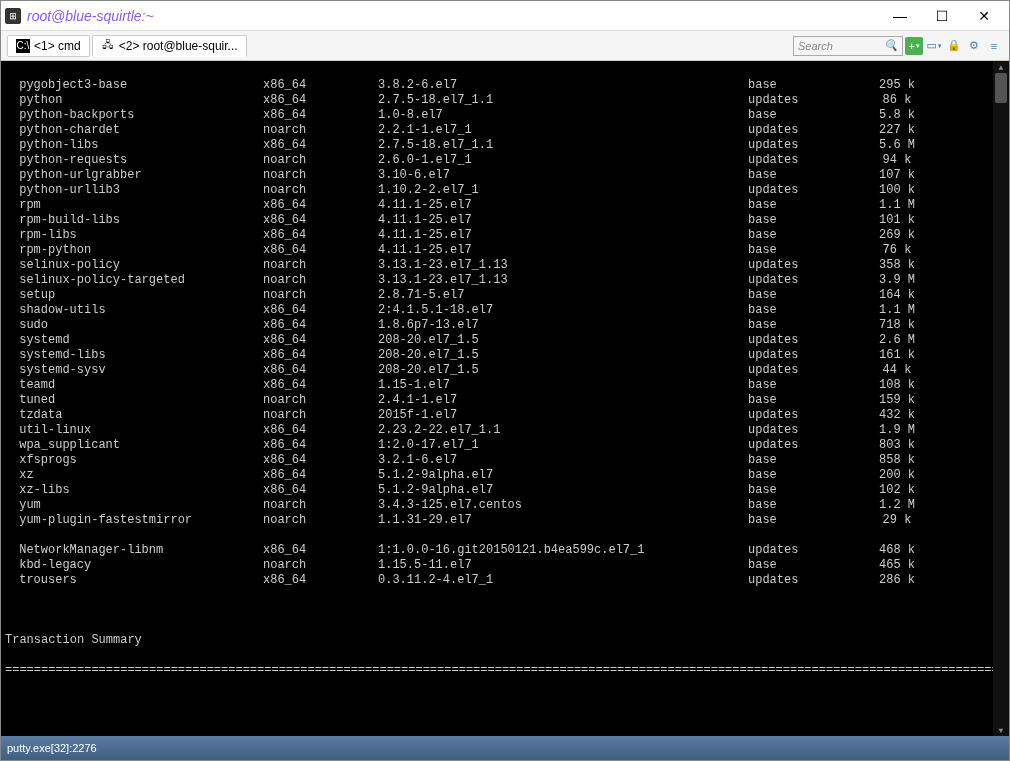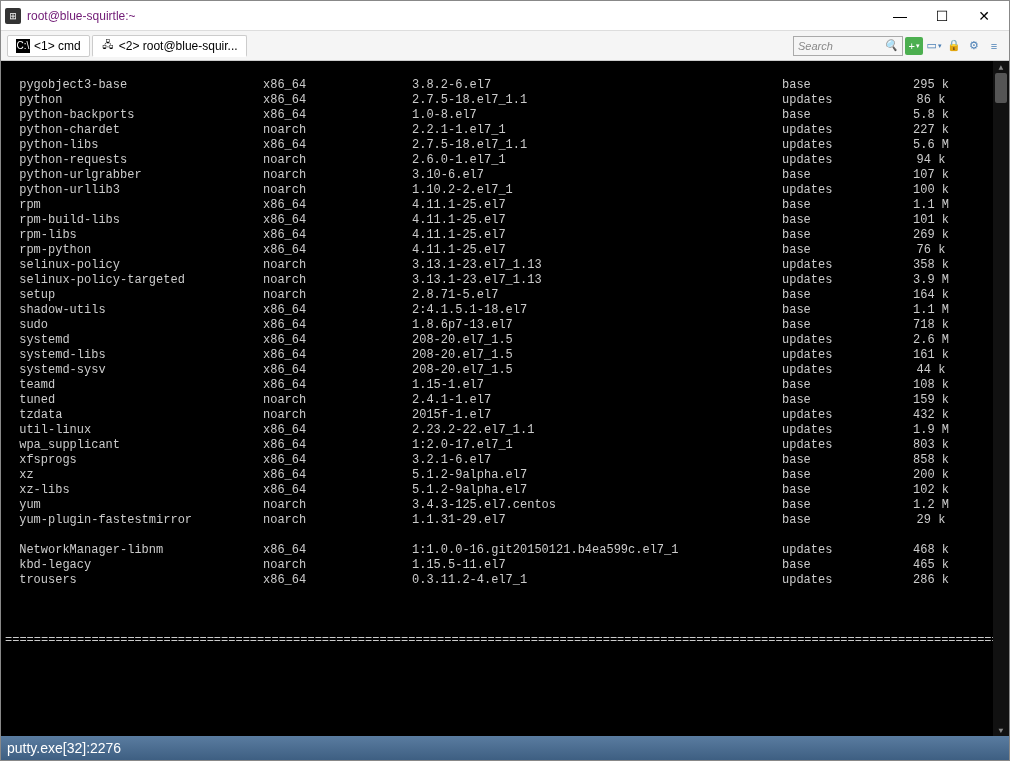--- a/index.html
+++ b/index.html
@@ -1,48 +1,48 @@
 <!DOCTYPE html>
 <html><head>
 <meta charset="utf-8">
 <style>
 * { margin: 0; padding: 0; box-sizing: border-box; }
 body { font-family: "Segoe UI", sans-serif; font-size: 12px; background: #fff; width: 1010px; height: 761px; overflow: hidden; display: flex; flex-direction: column; border: 1px solid #888; }
 .titlebar { height: 30px; background: #fff; display: flex; align-items: center; padding: 0 4px; border-bottom: 1px solid #ddd; }
 .titlebar .app-icon { width: 16px; height: 16px; background: #333; margin-right: 6px; display: flex; align-items: center; justify-content: center; color: #fff; font-size: 9px; border-radius: 2px; }
-.titlebar .title { flex: 1; font-size: 12px; color: #701a75; }
+.titlebar .title { flex: 1; font-size: 14px; color: #8b5cf6; font-style: italic; }
 .titlebar .win-btns { display: flex; }
 .titlebar .win-btn { width: 42px; height: 28px; display: flex; align-items: center; justify-content: center; font-size: 14px; cursor: pointer; }
 
 .tabbar { height: 30px; background: #f5f5f5; display: flex; align-items: center; padding: 0 6px; border-bottom: 1px solid #ccc; gap: 2px; }
 .tab { display: flex; align-items: center; padding: 3px 8px; border: 1px solid #ccc; background: #fff; font-size: 12px; gap: 4px; cursor: pointer; border-radius: 2px; }
 .tab.active { background: #fff; border-bottom: 1px solid #fff; }
 .tab-icon { width: 14px; height: 14px; display: inline-flex; align-items: center; justify-content: center; font-size: 10px; }
 .tab-icon.cmd { background: #000; color: #fff; }
 .tabbar .spacer { flex: 1; }
 .search-box { width: 110px; height: 20px; border: 1px solid #aaa; padding: 6px 4px; font-size: 11px; font-style: italic; color: #888; display: flex; align-items: center; justify-content: space-between; }
 .toolbar-btn { width: 18px; height: 18px; display: flex; align-items: center; justify-content: center; font-size: 11px; cursor: pointer; }
 .toolbar-btn.plus { background: #4caf50; color: #fff; border-radius: 2px; }
 .toolbar-btn .dd { font-size: 7px; margin-left: 1px; }
 
 .terminal { flex: 1; background: #000; color: #ccc; font-family: "Consolas", "Courier New", monospace; font-size: 12px; line-height: 15px; padding: 2px 0 2px 4px; overflow: hidden; position: relative; white-space: pre; }
 .terminal .row { display: flex; }
 .terminal .c-name { width: 258px; }
 .terminal .c-arch { width: 115px; }
-.terminal .c-ver { width: 370px; margin-left: 34px; }
+.terminal .c-ver { width: 370px; }
 .terminal .c-repo { width: 125px; }
 .terminal .c-size { width: 52px; text-align: center; padding-right:4px;}
 .terminal .indent { padding-left: 7px; }
 .terminal-scrollbar { position: absolute; right: 0; top: 0; bottom: 0; width: 16px; background: #111; }
 .terminal-scrollbar .thumb { position: absolute; left: 2px; right: 2px; top: 12px; height: 30px; background: #555; border-radius: 2px;}
 .terminal-scrollbar .arrow { position: absolute; left: 0; right: 0; height: 12px; color: #888; display:flex; align-items:center; justify-content:center; font-size:8px;}
 .terminal-scrollbar .arrow.up { top: 0; }
 .terminal-scrollbar .arrow.down { bottom: 0; }
 
-.statusbar { height: 20px; background: linear-gradient(#5a7ca0,#3e5f82); color: #fff; font-size: 14px; display: flex; align-items: center; padding: 12px 6px; gap: 10px; }
+.statusbar { height: 20px; background: linear-gradient(#5a7ca0,#3e5f82); color: #fff; font-size: 11px; display: flex; align-items: center; padding: 12px 6px; gap: 10px; }
 .statusbar .sb-left { flex: 1; }
 .statusbar .sb-item { padding: 0 4px; }
 </style>
 </head>
 <body>
 
 <div class="titlebar">
   <div class="app-icon">⊞</div>
   <div class="title">root@blue-squirtle:~</div>
   <div class="win-btns">
@@ -70,20 +70,21 @@
   <div class="toolbar-btn" style="color:#4a7fb5">▭<span class="dd">▾</span></div>
   <div class="toolbar-btn" style="color:#d4a832">🔒</div>
   <div class="toolbar-btn" style="color:#4a7fb5">⚙</div>
   <div class="toolbar-btn" style="color:#4a7fb5">≡</div>
 </div>
 
 <div class="terminal">
 <div id="pkg-rows"><div class="row"><span class="c-name indent"> pygobject3-base</span><span class="c-arch">x86_64</span><span class="c-ver">3.8.2-6.el7</span><span class="c-repo">base</span><span class="c-size">295 k</span></div><div class="row"><span class="c-name indent"> python</span><span class="c-arch">x86_64</span><span class="c-ver">2.7.5-18.el7_1.1</span><span class="c-repo">updates</span><span class="c-size">86 k</span></div><div class="row"><span class="c-name indent"> python-backports</span><span class="c-arch">x86_64</span><span class="c-ver">1.0-8.el7</span><span class="c-repo">base</span><span class="c-size">5.8 k</span></div><div class="row"><span class="c-name indent"> python-chardet</span><span class="c-arch">noarch</span><span class="c-ver">2.2.1-1.el7_1</span><span class="c-repo">updates</span><span class="c-size">227 k</span></div><div class="row"><span class="c-name indent"> python-libs</span><span class="c-arch">x86_64</span><span class="c-ver">2.7.5-18.el7_1.1</span><span class="c-repo">updates</span><span class="c-size">5.6 M</span></div><div class="row"><span class="c-name indent"> python-requests</span><span class="c-arch">noarch</span><span class="c-ver">2.6.0-1.el7_1</span><span class="c-repo">updates</span><span class="c-size">94 k</span></div><div class="row"><span class="c-name indent"> python-urlgrabber</span><span class="c-arch">noarch</span><span class="c-ver">3.10-6.el7</span><span class="c-repo">base</span><span class="c-size">107 k</span></div><div class="row"><span class="c-name indent"> python-urllib3</span><span class="c-arch">noarch</span><span class="c-ver">1.10.2-2.el7_1</span><span class="c-repo">updates</span><span class="c-size">100 k</span></div><div class="row"><span class="c-name indent"> rpm</span><span class="c-arch">x86_64</span><span class="c-ver">4.11.1-25.el7</span><span class="c-repo">base</span><span class="c-size">1.1 M</span></div><div class="row"><span class="c-name indent"> rpm-build-libs</span><span class="c-arch">x86_64</span><span class="c-ver">4.11.1-25.el7</span><span class="c-repo">base</span><span class="c-size">101 k</span></div><div class="row"><span class="c-name indent"> rpm-libs</span><span class="c-arch">x86_64</span><span class="c-ver">4.11.1-25.el7</span><span class="c-repo">base</span><span class="c-size">269 k</span></div><div class="row"><span class="c-name indent"> rpm-python</span><span class="c-arch">x86_64</span><span class="c-ver">4.11.1-25.el7</span><span class="c-repo">base</span><span class="c-size">76 k</span></div><div class="row"><span class="c-name indent"> selinux-policy</span><span class="c-arch">noarch</span><span class="c-ver">3.13.1-23.el7_1.13</span><span class="c-repo">updates</span><span class="c-size">358 k</span></div><div class="row"><span class="c-name indent"> selinux-policy-targeted</span><span class="c-arch">noarch</span><span class="c-ver">3.13.1-23.el7_1.13</span><span class="c-repo">updates</span><span class="c-size">3.9 M</span></div><div class="row"><span class="c-name indent"> setup</span><span class="c-arch">noarch</span><span class="c-ver">2.8.71-5.el7</span><span class="c-repo">base</span><span class="c-size">164 k</span></div><div class="row"><span class="c-name indent"> shadow-utils</span><span class="c-arch">x86_64</span><span class="c-ver">2:4.1.5.1-18.el7</span><span class="c-repo">base</span><span class="c-size">1.1 M</span></div><div class="row"><span class="c-name indent"> sudo</span><span class="c-arch">x86_64</span><span class="c-ver">1.8.6p7-13.el7</span><span class="c-repo">base</span><span class="c-size">718 k</span></div><div class="row"><span class="c-name indent"> systemd</span><span class="c-arch">x86_64</span><span class="c-ver">208-20.el7_1.5</span><span class="c-repo">updates</span><span class="c-size">2.6 M</span></div><div class="row"><span class="c-name indent"> systemd-libs</span><span class="c-arch">x86_64</span><span class="c-ver">208-20.el7_1.5</span><span class="c-repo">updates</span><span class="c-size">161 k</span></div><div class="row"><span class="c-name indent"> systemd-sysv</span><span class="c-arch">x86_64</span><span class="c-ver">208-20.el7_1.5</span><span class="c-repo">updates</span><span class="c-size">44 k</span></div><div class="row"><span class="c-name indent"> teamd</span><span class="c-arch">x86_64</span><span class="c-ver">1.15-1.el7</span><span class="c-repo">base</span><span class="c-size">108 k</span></div><div class="row"><span class="c-name indent"> tuned</span><span class="c-arch">noarch</span><span class="c-ver">2.4.1-1.el7</span><span class="c-repo">base</span><span class="c-size">159 k</span></div><div class="row"><span class="c-name indent"> tzdata</span><span class="c-arch">noarch</span><span class="c-ver">2015f-1.el7</span><span class="c-repo">updates</span><span class="c-size">432 k</span></div><div class="row"><span class="c-name indent"> util-linux</span><span class="c-arch">x86_64</span><span class="c-ver">2.23.2-22.el7_1.1</span><span class="c-repo">updates</span><span class="c-size">1.9 M</span></div><div class="row"><span class="c-name indent"> wpa_supplicant</span><span class="c-arch">x86_64</span><span class="c-ver">1:2.0-17.el7_1</span><span class="c-repo">updates</span><span class="c-size">803 k</span></div><div class="row"><span class="c-name indent"> xfsprogs</span><span class="c-arch">x86_64</span><span class="c-ver">3.2.1-6.el7</span><span class="c-repo">base</span><span class="c-size">858 k</span></div><div class="row"><span class="c-name indent"> xz</span><span class="c-arch">x86_64</span><span class="c-ver">5.1.2-9alpha.el7</span><span class="c-repo">base</span><span class="c-size">200 k</span></div><div class="row"><span class="c-name indent"> xz-libs</span><span class="c-arch">x86_64</span><span class="c-ver">5.1.2-9alpha.el7</span><span class="c-repo">base</span><span class="c-size">102 k</span></div><div class="row"><span class="c-name indent"> yum</span><span class="c-arch">noarch</span><span class="c-ver">3.4.3-125.el7.centos</span><span class="c-repo">base</span><span class="c-size">1.2 M</span></div><div class="row"><span class="c-name indent"> yum-plugin-fastestmirror</span><span class="c-arch">noarch</span><span class="c-ver">1.1.31-29.el7</span><span class="c-repo">base</span><span class="c-size">29 k</span></div></div>
 <div id="dep-rows"><div class="row"><span class="c-name indent"> NetworkManager-libnm</span><span class="c-arch">x86_64</span><span class="c-ver">1:1.0.0-16.git20150121.b4ea599c.el7_1</span><span class="c-repo">updates</span><span class="c-size">468 k</span></div><div class="row"><span class="c-name indent"> kbd-legacy</span><span class="c-arch">noarch</span><span class="c-ver">1.15.5-11.el7</span><span class="c-repo">base</span><span class="c-size">465 k</span></div><div class="row"><span class="c-name indent"> trousers</span><span class="c-arch">x86_64</span><span class="c-ver">0.3.11.2-4.el7_1</span><span class="c-repo">updates</span><span class="c-size">286 k</span></div></div>
 <div> </div>
+<div>Transaction Summary</div>
 <div style="overflow:hidden">====================================================================================================================================================================</div>
 
 
 
 
 <div class="terminal-scrollbar">
   <div class="arrow up">▲</div>
   <div class="thumb"></div>
   <div class="arrow down">▼</div>
 </div>

